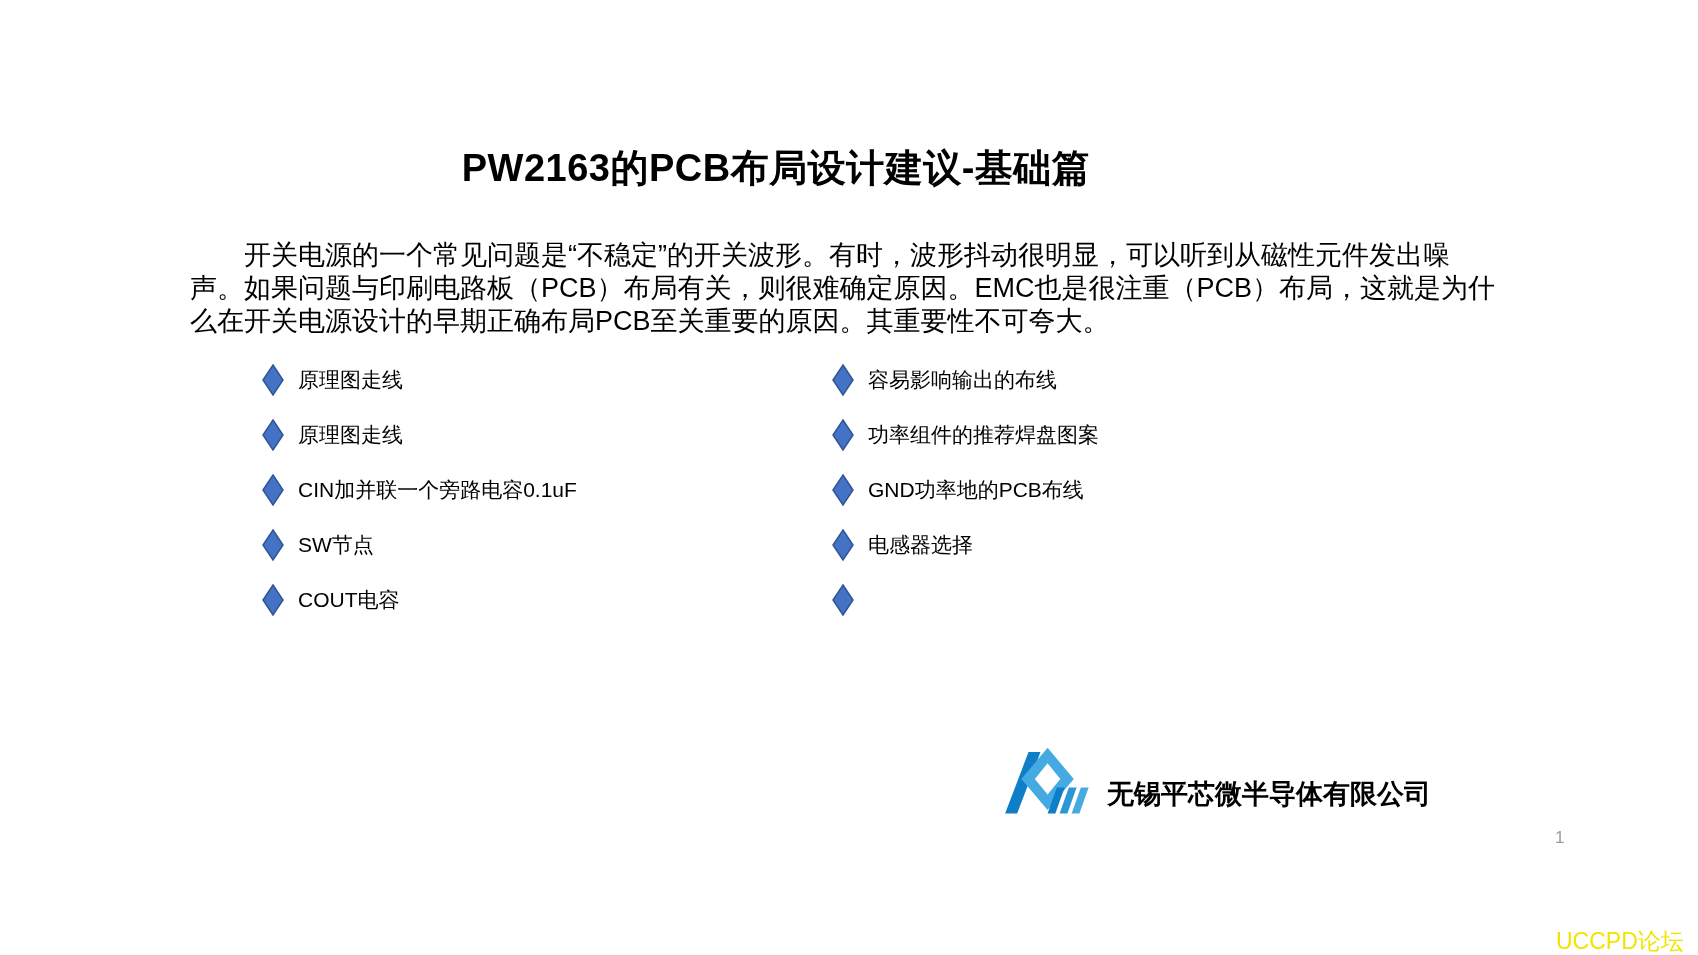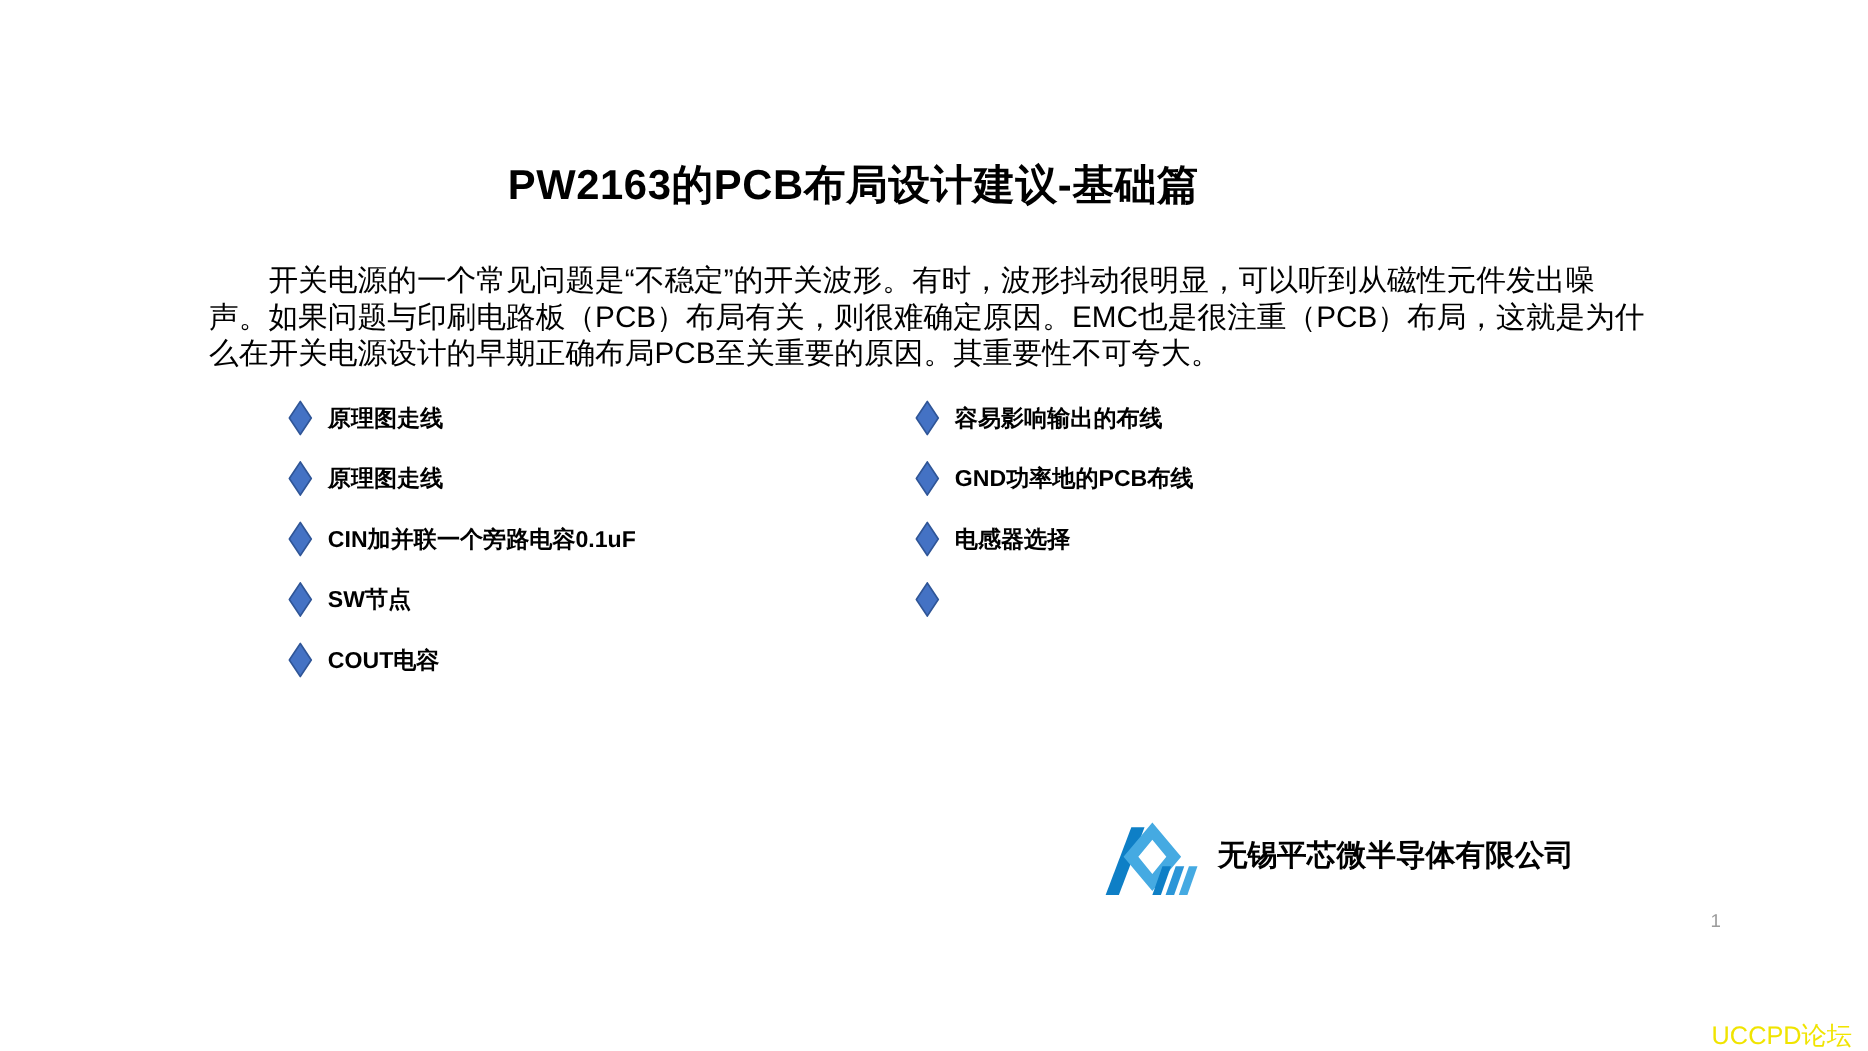--- a/index.html
+++ b/index.html
@@ -53,30 +53,30 @@
   }
   .diamond {
     width: 22px;
     height: 32px;
     margin-right: 14px;
     flex: 0 0 auto;
     display: inline-block;
   }
   .bullet-label {
     font-size: 21px;
-    font-weight: bold;
+    font-weight: normal;
     color: #000000;
     white-space: nowrap;
   }
   .logo-block {
     position: absolute;
     top: 742px;
     left: 1003px;
     display: flex;
-    align-items: center;
+    align-items: flex-end;
   }
   .logo-mark {
     width: 92px;
     height: 76px;
     flex: 0 0 auto;
   }
   .company-name {
     font-size: 27px;
     font-weight: bold;
     color: #000000;
@@ -141,20 +141,26 @@
       <span class="bullet-label">COUT电容</span>
     </li>
   </ul>
 
   <ul class="bullet-column right">
     <li class="bullet-item">
       <span class="diamond"><svg viewBox="0 0 22 32" width="22" height="32">
             <polygon points="11,1 21,16 11,31 1,16" fill="#4472C4" stroke="#2F5597" stroke-width="1.5"></polygon>
           </svg></span>
       <span class="bullet-label">容易影响输出的布线</span>
+    </li>
+    <li class="bullet-item">
+      <span class="diamond"><svg viewBox="0 0 22 32" width="22" height="32">
+            <polygon points="11,1 21,16 11,31 1,16" fill="#4472C4" stroke="#2F5597" stroke-width="1.5"></polygon>
+          </svg></span>
+      <span class="bullet-label">功率组件的推荐焊盘图案</span>
     </li>
     <li class="bullet-item">
       <span class="diamond"><svg viewBox="0 0 22 32" width="22" height="32">
             <polygon points="11,1 21,16 11,31 1,16" fill="#4472C4" stroke="#2F5597" stroke-width="1.5"></polygon>
           </svg></span>
       <span class="bullet-label">GND功率地的PCB布线</span>
     </li>
     <li class="bullet-item">
       <span class="diamond"><svg viewBox="0 0 22 32" width="22" height="32">
             <polygon points="11,1 21,16 11,31 1,16" fill="#4472C4" stroke="#2F5597" stroke-width="1.5"></polygon>

